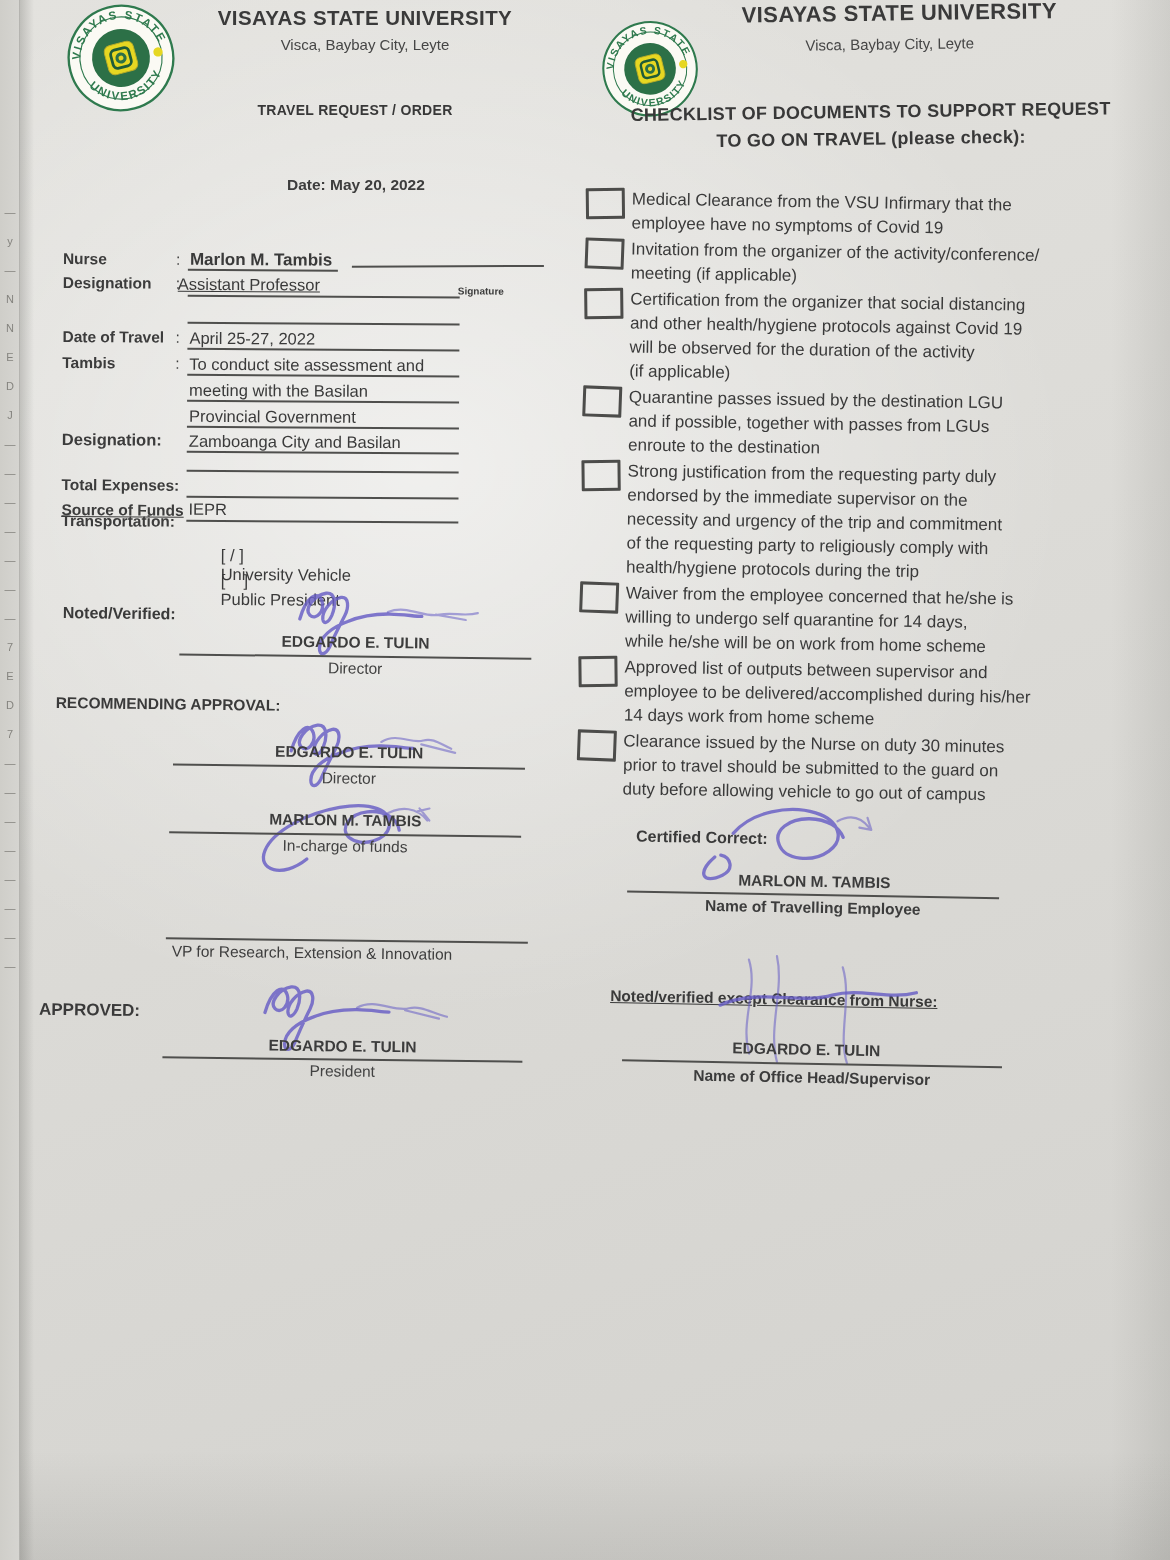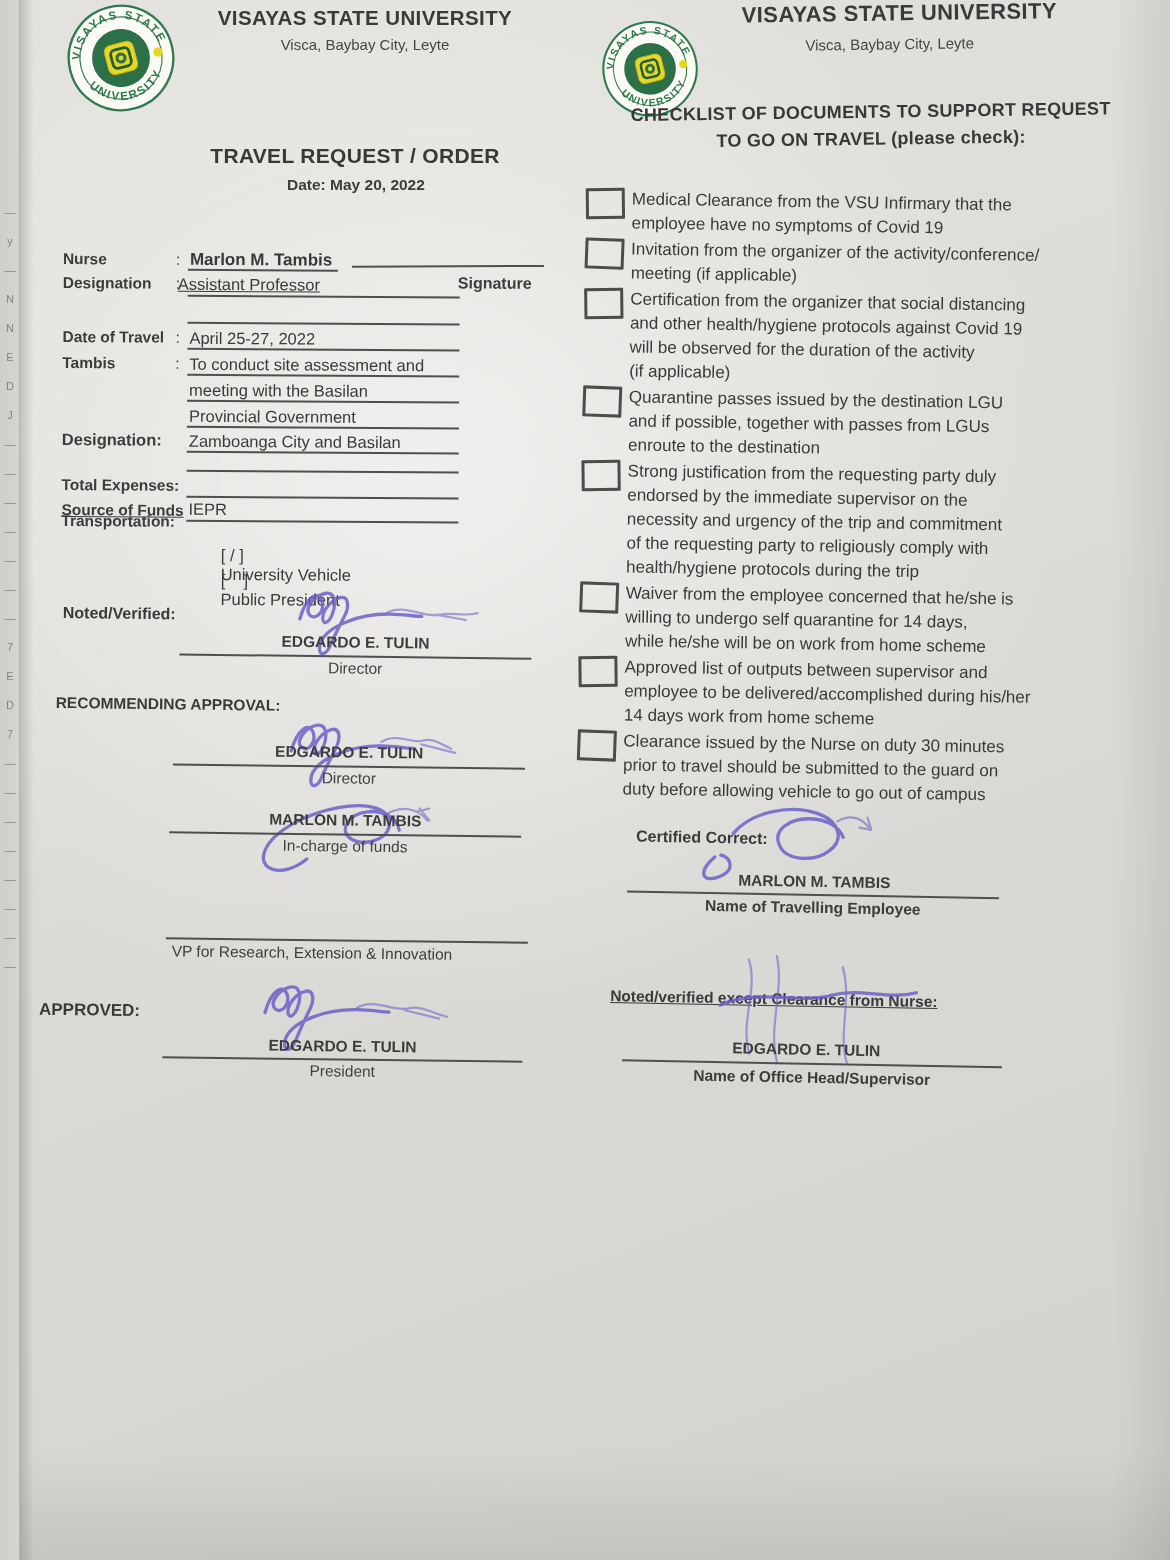--- a/index.html
+++ b/index.html
@@ -117,31 +117,31 @@
         <rect class="sq" x="44" y="44" width="32" height="32" rx="7"></rect>
         <rect class="sq2" x="50" y="50" width="20" height="20" rx="5"></rect>
         <circle cx="60" cy="60" r="6" fill="#2c7047"></circle>
         <circle class="dot" cx="60" cy="60" r="2.6"></circle>
         <circle class="dot" cx="100" cy="64" r="5"></circle>
       </g>
     </svg>
 
     <div class="abs univ ctr" style="left:195px;top:6px;width:340px;font-size:20.5px;">VISAYAS STATE UNIVERSITY</div>
     <div class="abs addr ctr" style="left:195px;top:36px;width:340px;">Visca, Baybay City, Leyte</div>
-    <div class="abs doc-title ctr" style="left:140px;top:102px;width:430px;font-size:21px;margin-top:42px;">TRAVEL REQUEST / ORDER</div>
+    <div class="abs doc-title ctr" style="left:140px;top:102px;width:430px;font-size:14px;">TRAVEL REQUEST / ORDER</div>
     <div class="abs b" style="left:287px;top:176px;font-size:15.5px;">Date: May 20, 2022</div>
 
     <div class="form-area">
 
       <div class="flabel" style="left:63px;top:250px;">Nurse</div>
       <div class="fcolon" style="left:176px;top:250px;">:</div>
       <div class="fvalue b" style="left:190px;top:249px;font-size:17px;">Marlon M. Tambis</div>
       <div class="line" style="left:188px;top:268px;width:150px;"></div>
       <div class="line" style="left:352px;top:263px;width:192px;transform:rotate(-.6deg);"></div>
-      <div class="abs b" style="left:458px;top:272px;font-size:16px;">Signature</div>
+      <div class="abs b" style="left:458px;top:283px;font-size:10px;">Signature</div>
 
       <div class="flabel" style="left:63px;top:274px;">Designation</div>
       <div class="fcolon" style="left:176px;top:274px;">:</div>
       <div class="fvalue" style="left:178px;top:274px;text-decoration:underline;">Assistant Professor</div>
       <div class="line" style="left:188px;top:294px;width:272px;"></div>
 
       <div class="line" style="left:188px;top:321px;width:272px;"></div>
 
       <div class="flabel" style="left:63px;top:328px;">Date of Travel</div>
       <div class="fcolon" style="left:176px;top:328px;">:</div>

